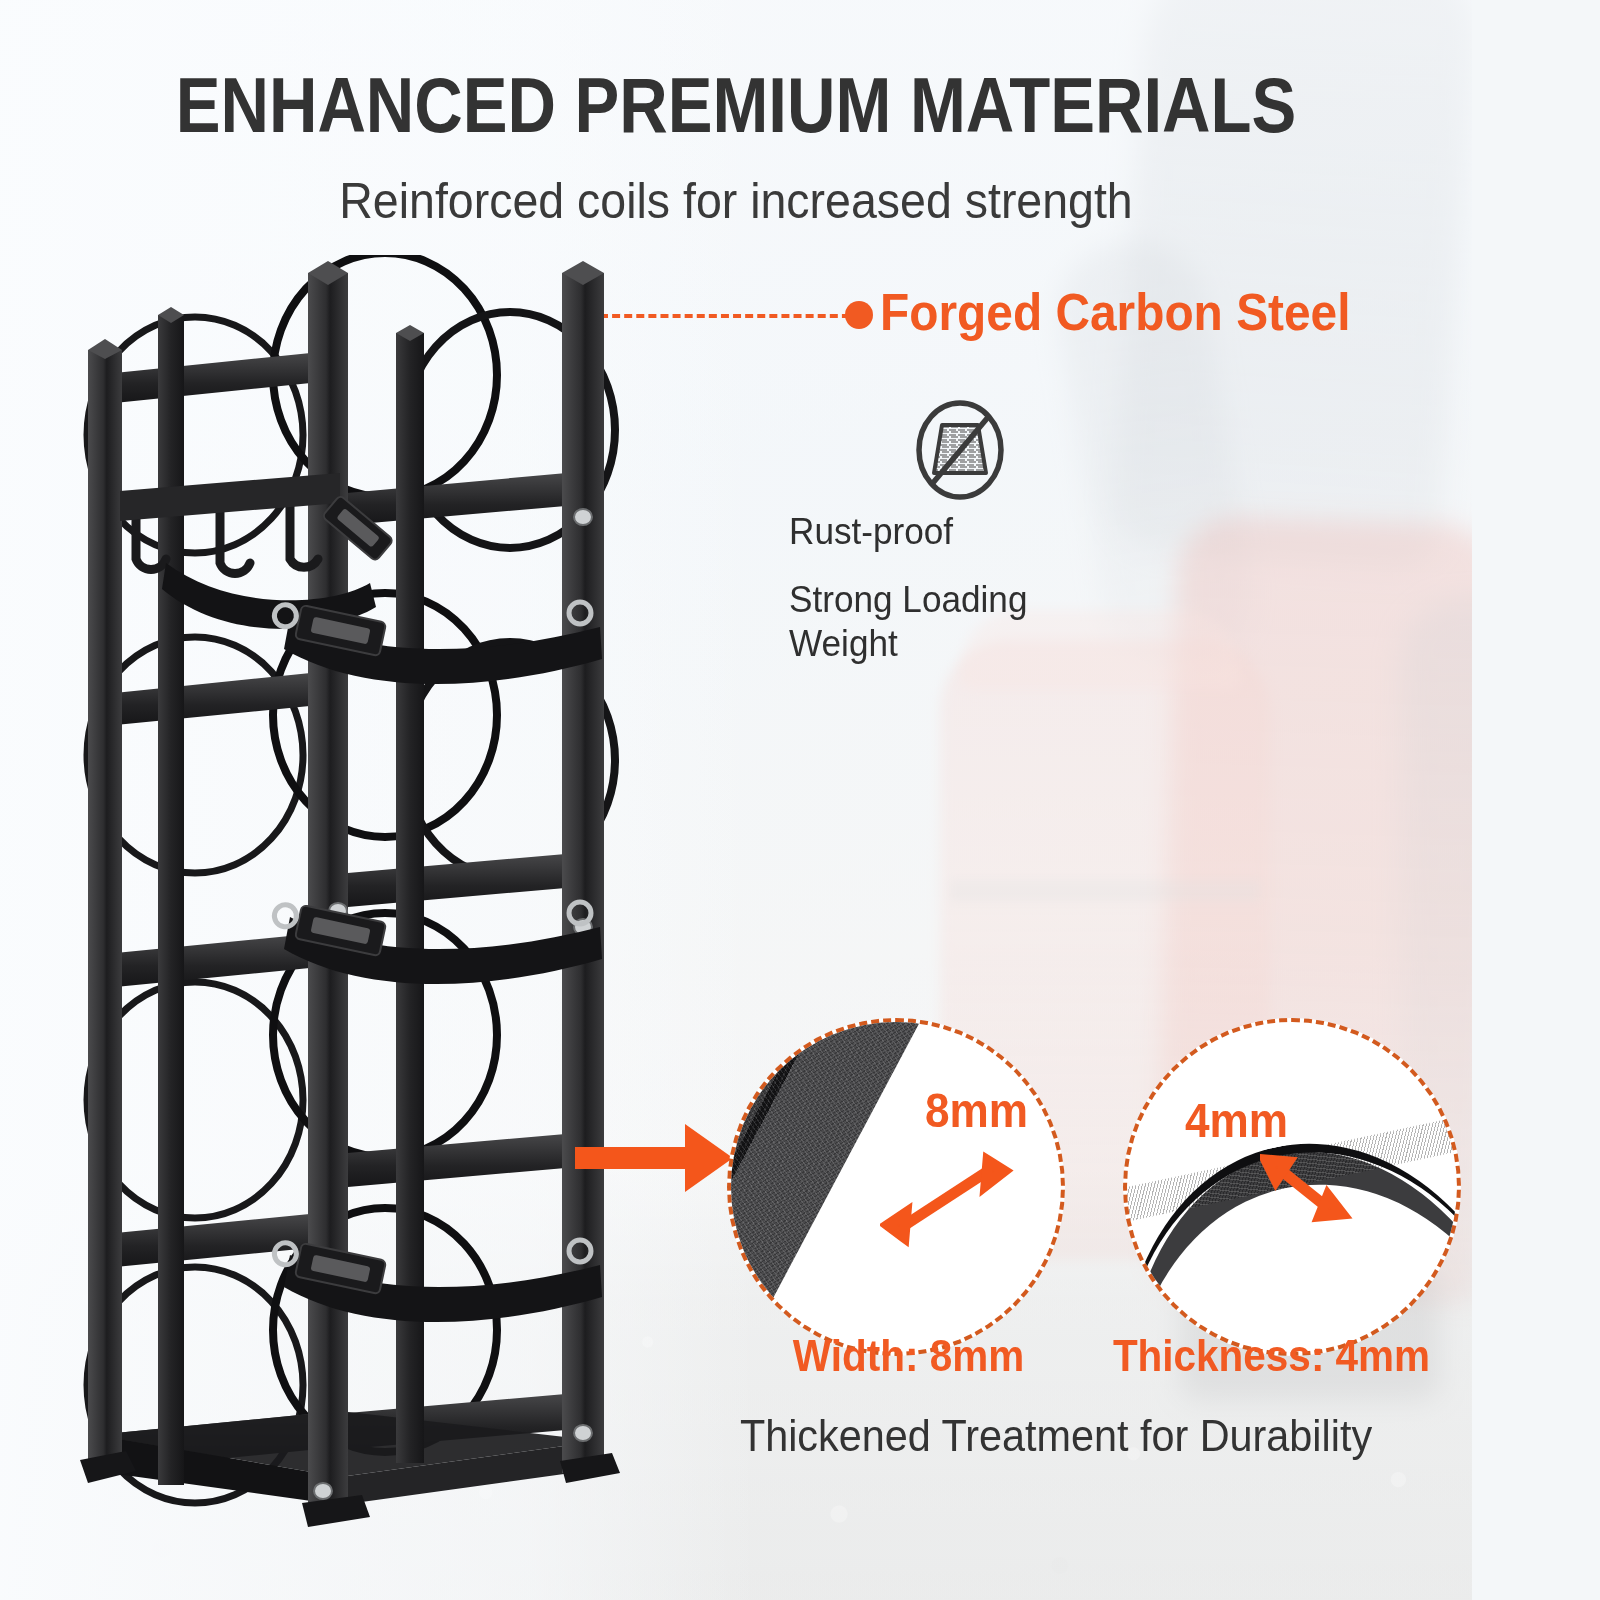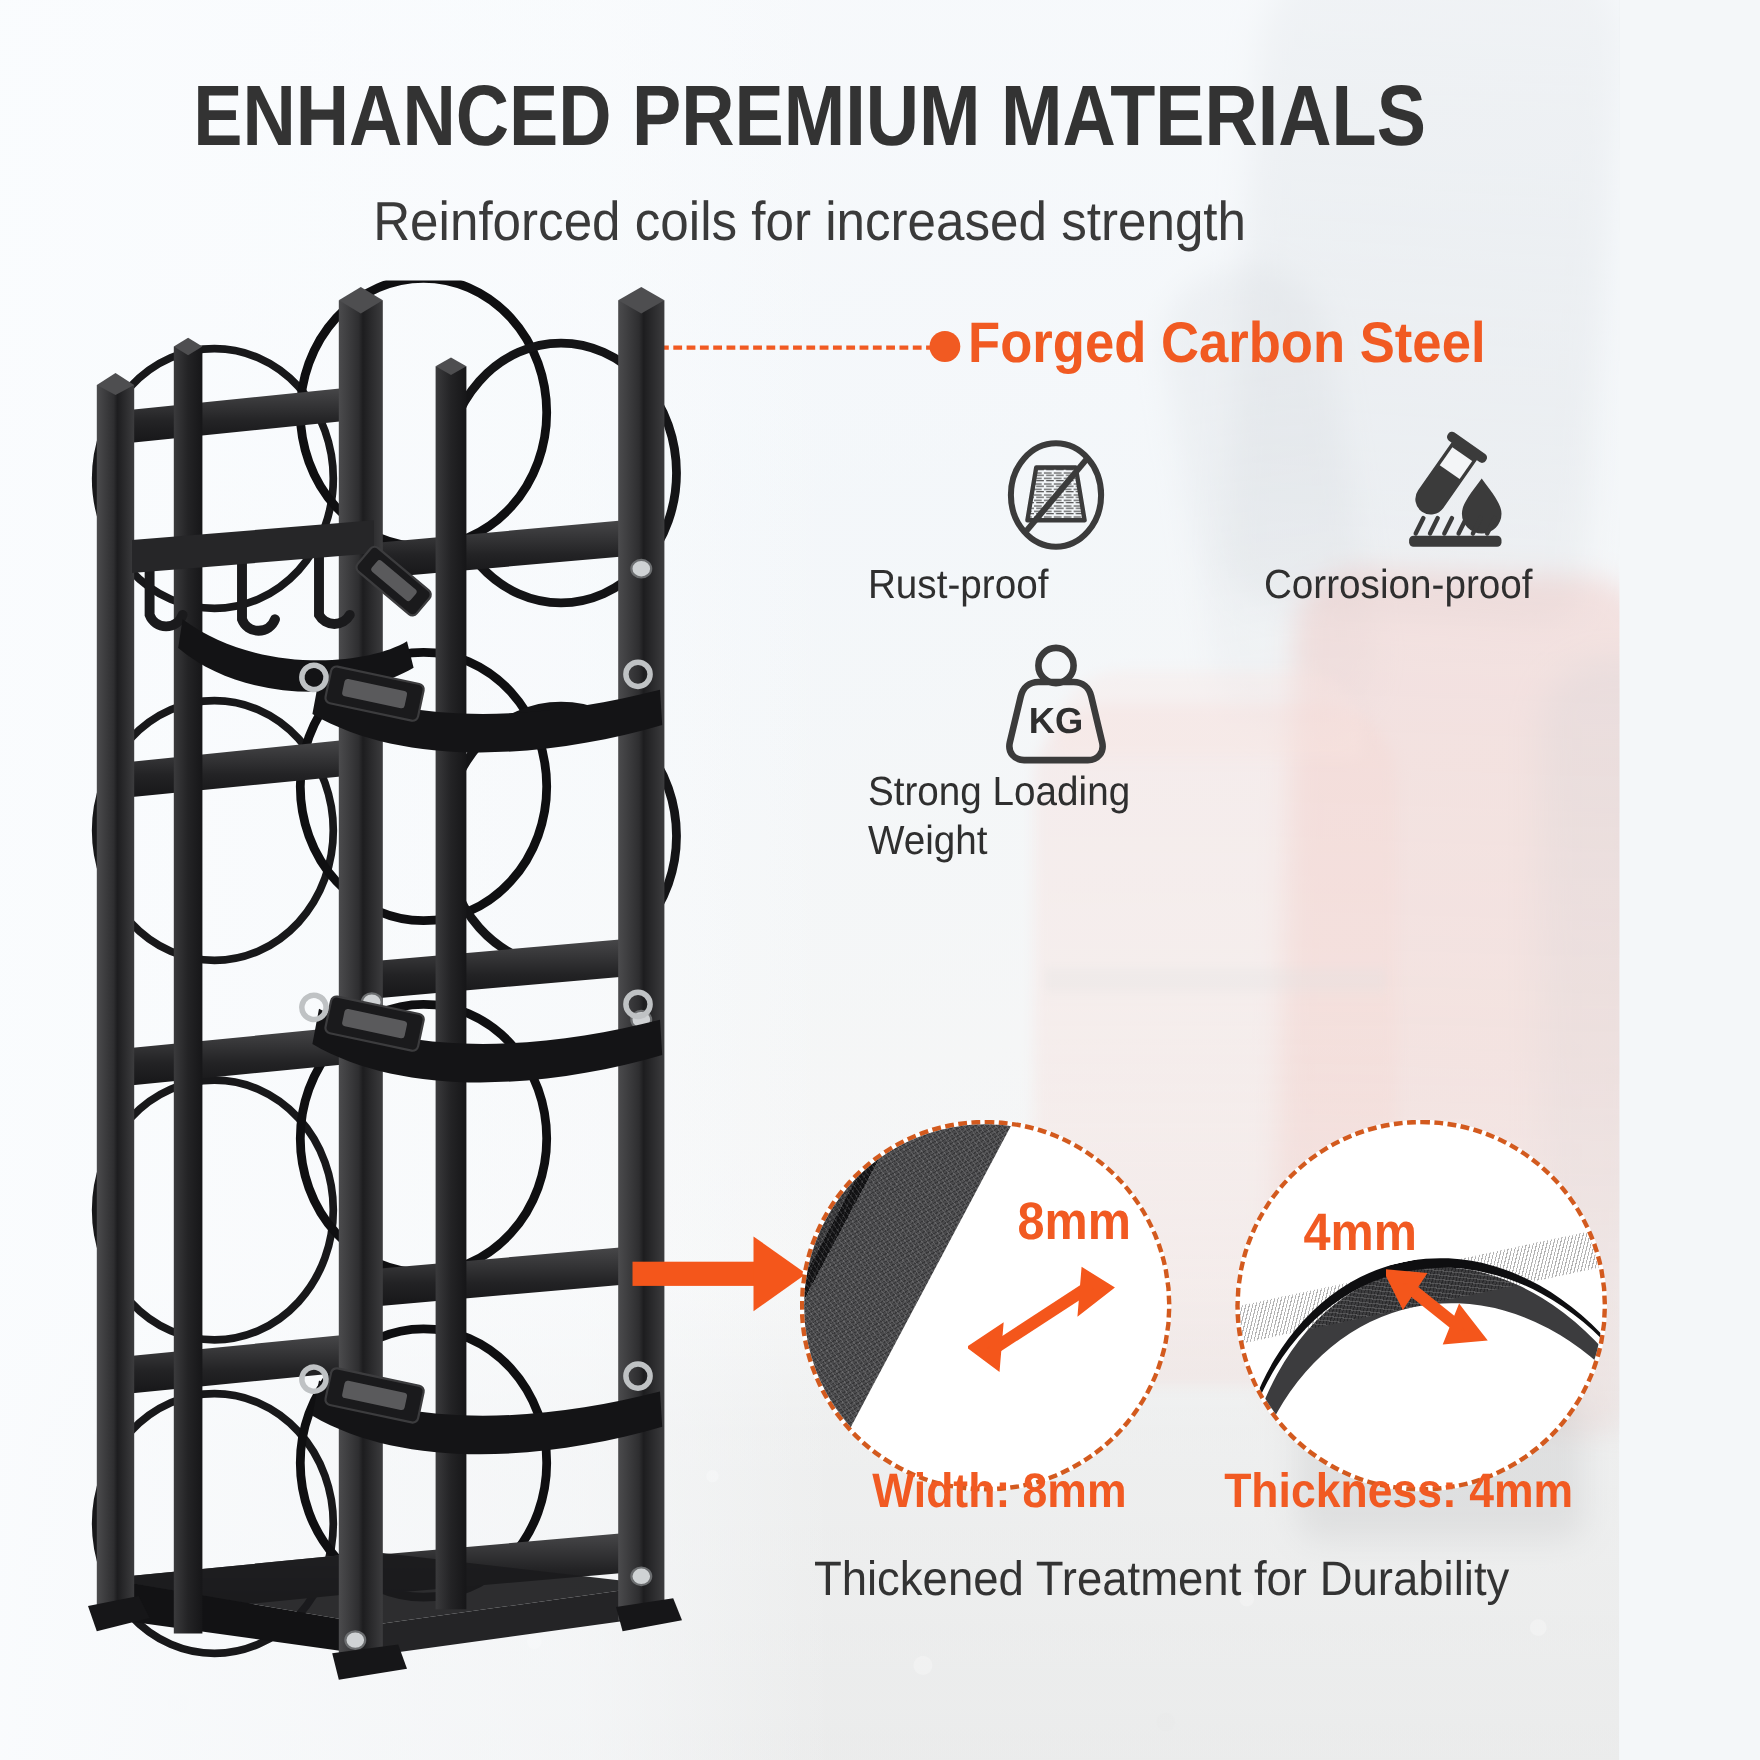--- a/index.html
+++ b/index.html
@@ -162,51 +162,22 @@
             </pattern>
           </defs>
           <path d="M38 31 H74 L82 79 H30 Z" fill="url(#rustTex)" stroke="#3b3b3b" stroke-width="4" stroke-linejoin="round"></path>
           <ellipse cx="56" cy="56" rx="41" ry="47" fill="none" stroke="#3b3b3b" stroke-width="5.5"></ellipse>
           <line x1="28" y1="90" x2="85" y2="22" stroke="#3b3b3b" stroke-width="5.5"></line>
         </svg>
       </div>
       <div class="lbl">Rust-proof</div>
     </div>
 
-    <div class="feat f2">
-      <div class="ic">
-        <svg width="122" height="118" viewBox="0 0 122 118">
-          <g transform="rotate(35 52 48)">
-            <path d="M38 10 h28 v56 a14 14 0 0 1 -28 0 Z" fill="#3b3b3b"></path>
-            <path d="M41 16 h22 v20 h-22 Z" fill="#f3f5f7"></path>
-            <rect x="31" y="4" width="42" height="9" rx="4" fill="#3b3b3b"></rect>
-          </g>
-          <path d="M88 44 c12 16 18 24 18 32 a18 18 0 0 1 -36 0 c0 -8 6 -16 18 -32 Z" fill="#3b3b3b"></path>
-          <rect x="22" y="96" width="84" height="10" rx="4" fill="#3b3b3b"></rect>
-          <g stroke="#3b3b3b" stroke-width="4" stroke-linecap="round">
-            <line x1="28" y1="94" x2="35" y2="80"></line>
-              <line x1="41" y1="94" x2="48" y2="80"></line>
-            <line x1="54" y1="94" x2="61" y2="80"></line>
-              <line x1="67" y1="94" x2="74" y2="80"></line>
-            <line x1="80" y1="94" x2="87" y2="80"></line>
-              <line x1="93" y1="94" x2="100" y2="80"></line>
-          </g>
-        </svg>
-      </div>
-      <div class="lbl">Corrosion-proof</div>
-    </div>
 
     <div class="feat f3">
-      <div class="ic">
-        <svg width="116" height="116" viewBox="0 0 116 116">
-          <circle cx="58" cy="25" r="16" fill="none" stroke="#3b3b3b" stroke-width="6"></circle>
-          <path d="M42 40 h32 c8 0 14 5 16 13 l10 42 c2 9 -4 16 -13 16 h-58 c-9 0 -15 -7 -13 -16 l10 -42 c2 -8 8 -13 16 -13 Z" fill="none" stroke="#3b3b3b" stroke-width="6" stroke-linejoin="round"></path>
-          <text x="58" y="86" font-family="Liberation Sans, sans-serif" font-size="33" font-weight="bold" fill="#2f2f2f" text-anchor="middle">KG</text>
-        </svg>
-      </div>
       <div class="lbl">
         <span>Strong Loading</span><br>
         <span>Weight</span>
       </div>
     </div>
 
 
   </div>
 
   <div id="rack">

